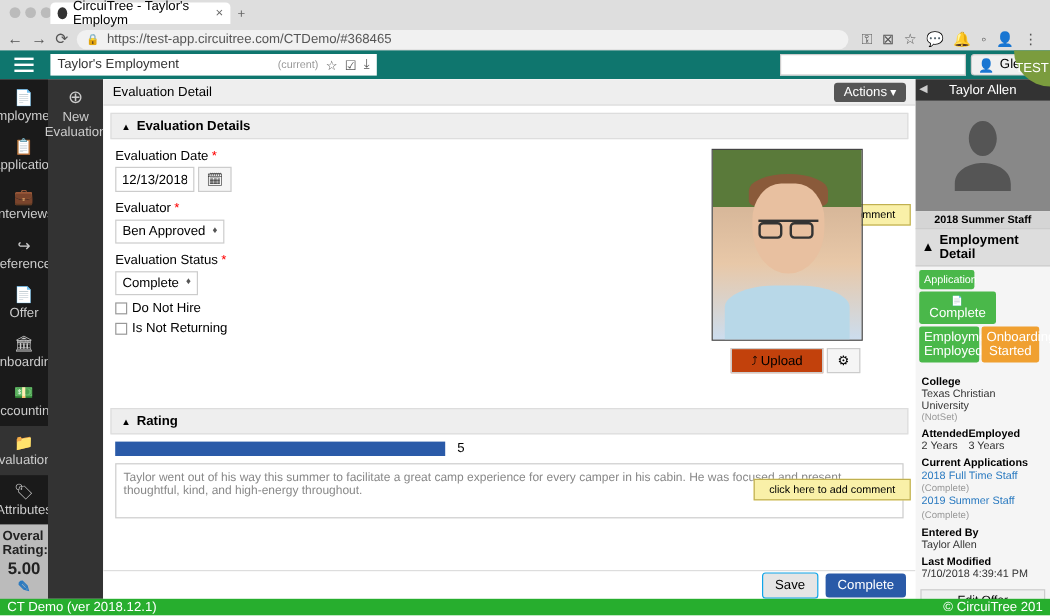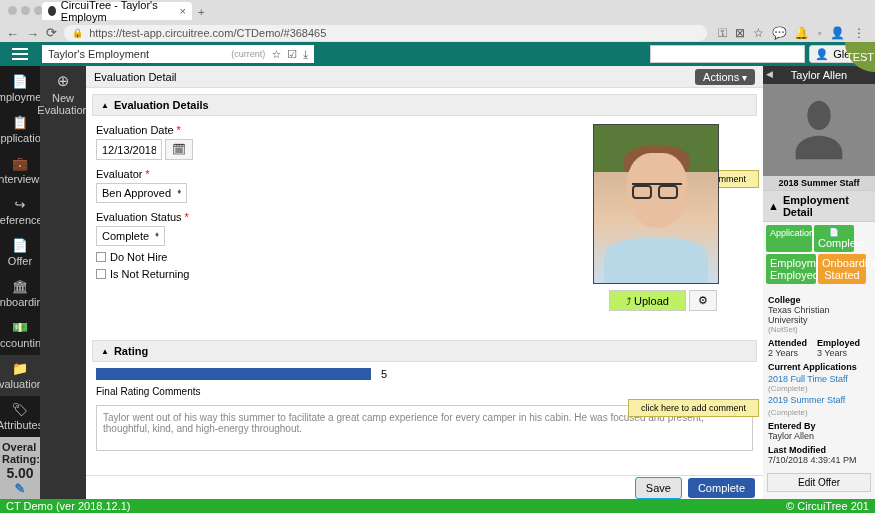--- a/index.html
+++ b/index.html
@@ -50,21 +50,21 @@
 .chk-row{display:flex;align-items:center;gap:4px;margin-top:5px}
 .chk{width:10px;height:10px;border:1px solid #999}
 .photo-block{position:absolute;top:0;right:20px;width:140px}
 .photo{width:126px;height:160px;border:1px solid #444;background:linear-gradient(180deg,#5a7a3a 0%,#5a7a3a 30%,#d8b89a 30%,#d8b89a 32%,#e8c8a8 60%,#cde 100%);position:relative;overflow:hidden}
 .head{position:absolute;top:28px;left:33px;width:60px;height:75px;background:#e8c0a0;border-radius:40% 40% 50% 50%}
 .hair{position:absolute;top:20px;left:30px;width:66px;height:28px;background:#8a5a3a;border-radius:50% 50% 20% 20%}
 .glasses{position:absolute;top:58px;left:38px;width:50px;height:14px;border-top:2px solid #333;display:flex;gap:6px}
 .glasses span{width:20px;height:14px;border:2px solid #333;border-radius:4px}
 .shirt{position:absolute;bottom:0;left:10px;right:10px;height:45px;background:#b8d8e8;border-radius:40% 40% 0 0}
 .upload-row{display:flex;gap:3px;margin-top:6px;justify-content:center}
-.upload-btn{border:1px solid #ccc;background:#bef264;padding:3px 16px;font-size:10px}
+.upload-btn{border:1px solid #ccc;background:#c2410c;padding:3px 16px;font-size:10px}
 .gear-btn{border:1px solid #ccc;background:#f5f5f5;padding:3px 8px;font-size:10px}
 .add-comment{position:absolute;right:4px;background:#f9f0a8;border:1px solid #c0b050;padding:3px 12px;font-size:9px;cursor:pointer}
 .ac1{top:104px}
 .ac2{top:333px}
 .rating-bar-row{margin:4px 10px;display:flex;align-items:center;gap:10px}
 .rating-track{flex:0 0 275px;height:12px;background:#eee;position:relative}
 .rating-fill{height:100%;background:#2a5aa8}
 .comments-label{margin:6px 10px;font-size:10px}
 .comments-box{margin:2px 10px;border:1px solid #ccc;padding:6px;color:#888;font-size:10px;height:46px;resize:none;width:calc(100% - 20px)}
 .bottom-row{position:absolute;bottom:0;left:0;right:0;height:24px;border-top:1px solid #ddd;display:flex;align-items:center;justify-content:flex-end;gap:6px;padding:0 8px;background:#fff}
@@ -73,29 +73,29 @@
 .right-panel{position:absolute;top:66px;right:0;bottom:14px;width:112px;background:#f5f5f5}
 .right-head{background:#333;color:#fff;text-align:center;padding:3px;font-size:11px;position:relative}
 .right-head .tri{position:absolute;left:3px;top:3px;color:#ccc;font-size:9px}
 .avatar{height:92px;background:#888;display:flex;align-items:center;justify-content:center}
 .avatar svg{width:70px;height:80px;fill:#555}
 .staff-lab{background:#d5d5d5;text-align:center;padding:2px;font-size:9px;font-weight:bold}
 .emp-det-bar{background:#ddd;padding:3px 5px;font-size:10px;font-weight:bold;display:flex;align-items:center;gap:4px;border-top:1px solid #ccc;border-bottom:1px solid #ccc}
 .cards{padding:3px;display:flex;gap:2px;flex-wrap:wrap}
 .card{border-radius:2px;padding:3px 4px;color:#fff;font-size:9px;text-align:center}
 .card.app{background:#4ab84a;width:46px}
-.card.compl{background:#4ab84a;width:40px;font-size:8px}
+.card.compl{background:#4ab84a;width:64px;font-size:8px}
 .card.emp{background:#4ab84a;width:50px;font-size:8px}
 .card.onb{background:#f0a030;width:48px;font-size:8px}
 .info-block{padding:4px 5px}
 .info-h{font-weight:bold;font-size:9px;margin-top:4px}
 .info-v{font-size:9px;color:#333}
 .info-s{font-size:8px;color:#999}
 .link{color:#2a7ac0;font-size:9px}
-.two-col{display:flex;gap:10px}
+.two-col{display:flex;gap:0}
 .edit-offer{margin:4px;border:1px solid #ccc;background:#f0f0f0;text-align:center;padding:3px;font-size:10px}
 .footer{position:absolute;bottom:0;left:0;right:0;height:14px;background:#27ae2e;color:#fff;display:flex;align-items:center;padding:0 6px;font-size:9px}
 .footer .copy{margin-left:auto}
 .pencil{color:#2a7ac0;font-size:13px;text-align:center}
 </style>
 </head>
 <body>
 
 <div class="browser-chrome">
   <div class="browser-dots">
@@ -266,21 +266,20 @@
     <span class="tri">▲</span>
     <span>Rating</span>
   </div>
   <div class="add-comment ac2">click here to add comment</div>
   <div class="rating-bar-row">
     <div class="rating-track">
         <div class="rating-fill" style="width:100%"></div>
       </div>
     <span>5</span>
   </div>
-  <div class="comments-label">Final Rating Comments</div>
   <textarea class="comments-box" style="">Taylor went out of his way this summer to facilitate a great camp experience for every camper in his cabin. He was focused and present, thoughtful, kind, and high-energy throughout.</textarea>
 
   <div class="bottom-row">
     <button class="btn-save">Save</button>
     <button class="btn-complete">Complete</button>
   </div>
 </div>
 
 <div class="right-panel">
   <div class="right-head">

